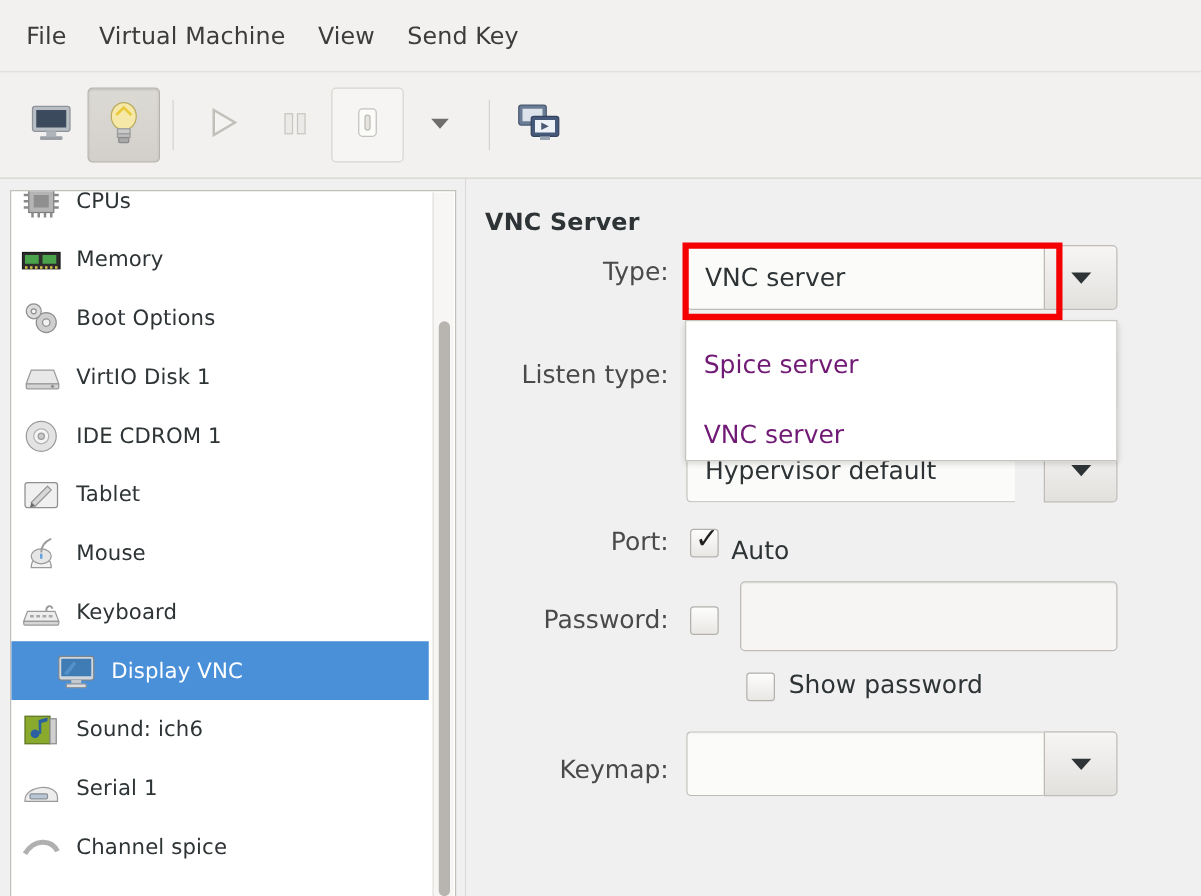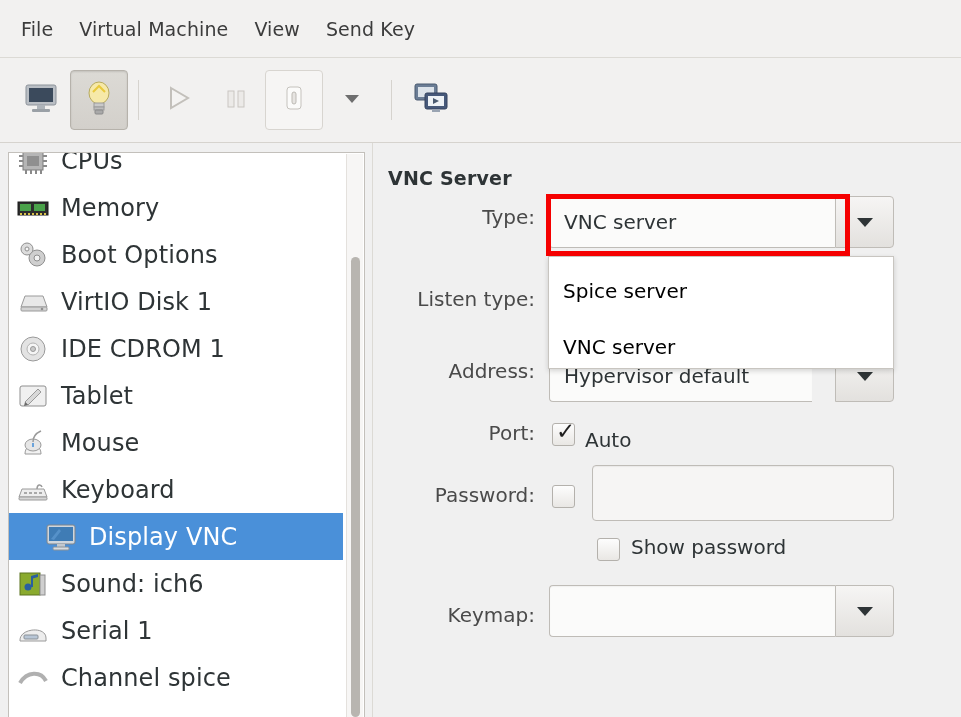--- a/index.html
+++ b/index.html
@@ -60,21 +60,21 @@
     box-sizing: border-box;
     overflow: hidden;
   }
   .sidelist { position: absolute; left: 0; top: -16px; width: 334px; }
   .side-item {
     display: flex; align-items: center; height: 47px; padding-left: 8px;
     box-sizing: border-box;
   }
   .side-item.selected { background: #4a90d9; padding-left: 36px; }
   .side-item .lbl {
-    font-size: 24px; color: #2e3436; margin-left: 12px; white-space: nowrap;
+    font-size: 17px; color: #2e3436; margin-left: 12px; white-space: nowrap;
     letter-spacing: .1px;
   }
   .side-item.selected .lbl { color: #ffffff; }
   .side-icon { width: 32px; height: 30px; flex: 0 0 32px; position: relative; }
 
   
   .sb-track {
     position: absolute; right: 1px; top: 1px; width: 16px; bottom: 0;
     background: #f7f6f5; border-left: 1px solid #e4e1dd;
   }
@@ -160,21 +160,21 @@
   .popup {
     position: absolute;
     background: #ffffff;
     border: 1px solid #c8c5c0;
     box-shadow: 0 2px 5px rgba(0,0,0,.16);
     z-index: 30;
     box-sizing: border-box;
   }
   .popup-item {
     height: 56px; display: flex; align-items: center; padding-left: 14px;
-    font-size: 20px; color: #000000;
+    font-size: 20px; color: #701a75;
   }
   .popup-item:first-child { margin-top: 6px; }
 </style>
 </head>
 <body>
 
 <div class="app">
 
   <div class="menubar">
     <div class="menubar-inner">
@@ -456,21 +456,20 @@
     </div>
 
     <div class="row-label" style="top:143px;">Listen type:</div>
     <div class="combo" style="left:176px; top:134px; width:345px;">
       <div class="entry"></div>
       <div class="arrowbtn">
         <span class="tri-down"></span>
       </div>
     </div>
 
-    <div class="row-label" style="top:215px;">Address:</div>
     <div class="combo" style="left:176px; top:206px; width:345px;gap:23px;">
       <div class="entry">Hypervisor default</div>
       <div class="arrowbtn">
         <span class="tri-down"></span>
       </div>
     </div>
 
     <div class="row-label" style="top:277px;">Port:</div>
     <div class="chk" style="left:179px; top:279px;">
       <span class="mark">✓</span>

